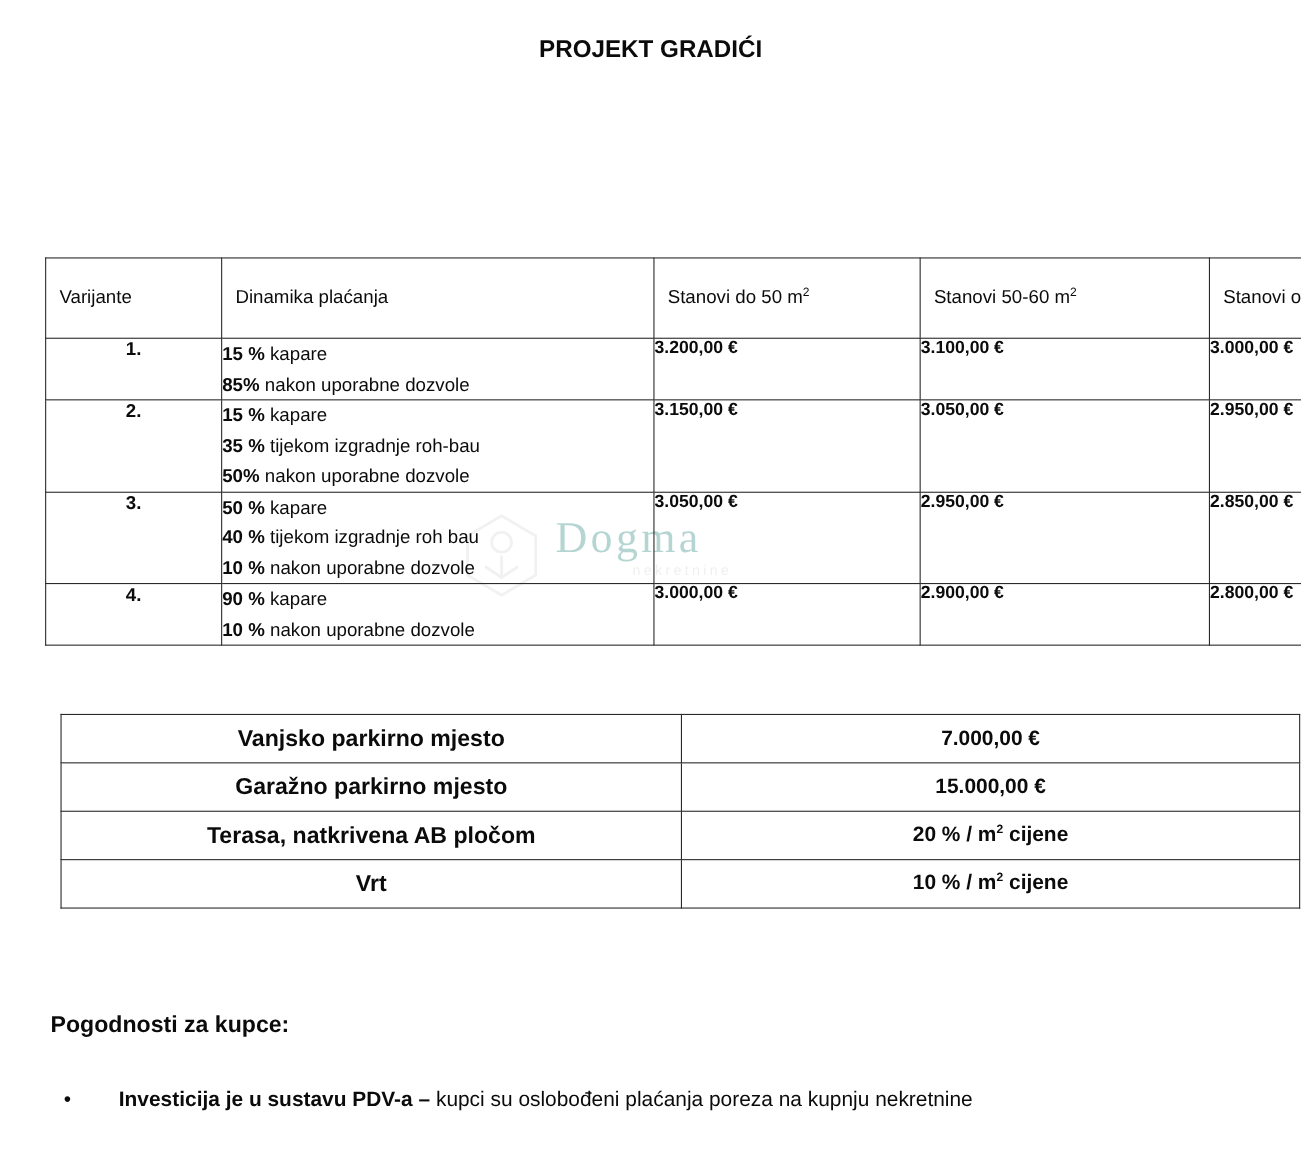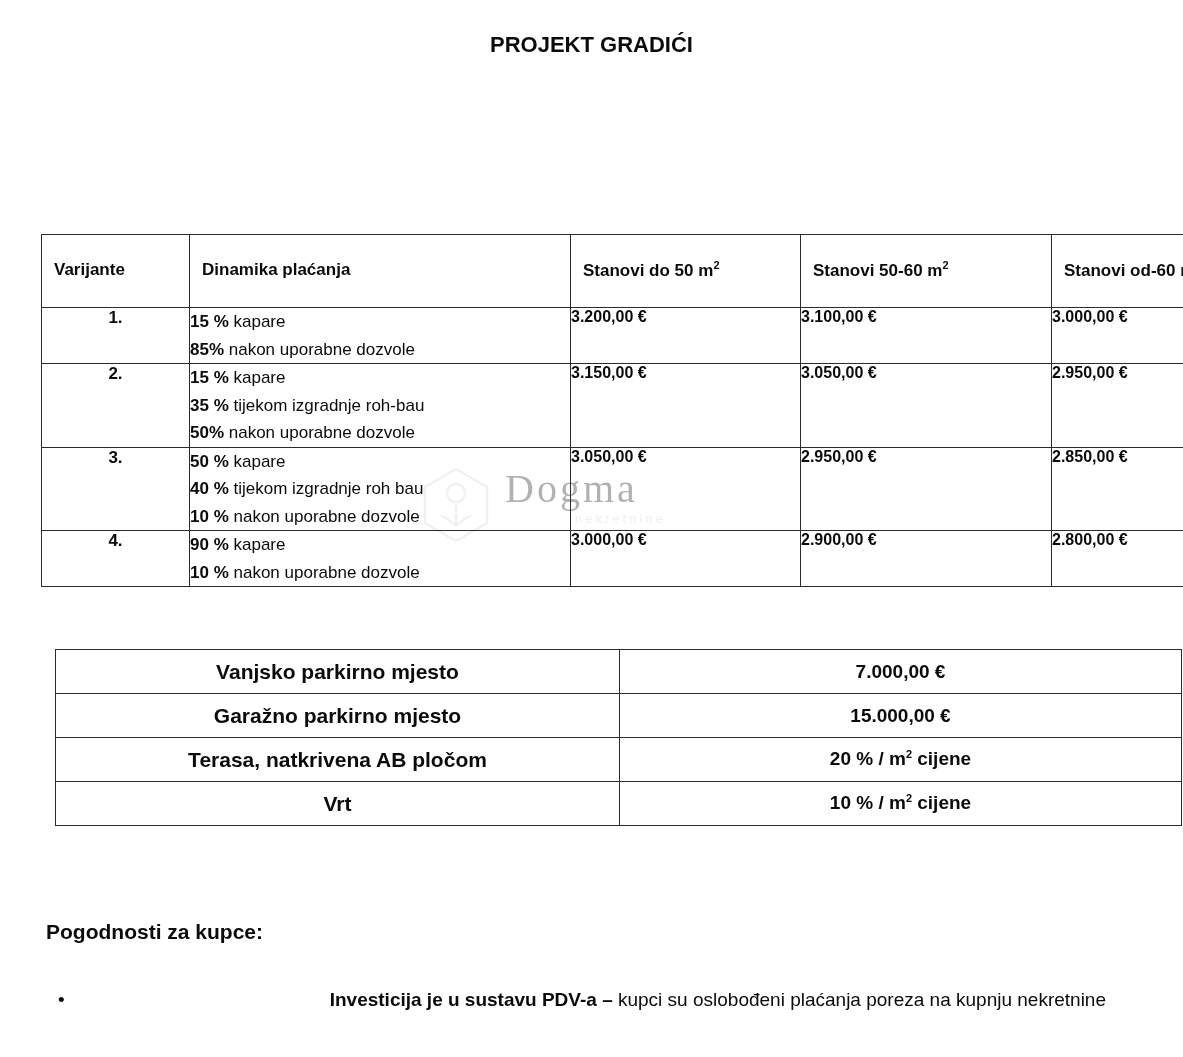--- a/index.html
+++ b/index.html
@@ -51,21 +51,21 @@
     pointer-events: none;
     z-index: 5;
     opacity: 0.30;
   }
   .wm-text {
     position: absolute;
     left: 110px;
     top: 10px;
     font-size: 40px;
     letter-spacing: 3px;
-    color: #000000;
+    color: #0f766e;
     font-family: "Liberation Serif", serif;
   }
   .wm-sub {
     position: absolute;
     left: 180px;
     top: 56px;
     font-size: 13px;
     letter-spacing: 3px;
     color: #cccccc;
   }
@@ -92,22 +92,22 @@
     background: transparent;
   }
   table.main th, table.main td {
     border: 1px solid #2b2b2b;
     padding: 0;
     vertical-align: top;
     background: transparent;
   }
   table.main thead th {
     font-size: 17px;
-    font-weight: bold;
-    padding: 14px 16px 16px 12px;
+    font-weight: normal;
+    padding: 14px 28px 16px 12px;
     text-align: left;
     vertical-align: middle;
     height: 42px;
   }
   th.c0 { width: 119px; text-align: center; }
   th.c1 { width: 352px; }
   th.c2 { width: 201px; }
   th.c3 { width: 222px; }
   th.c4 { width: 206px; }
 
@@ -179,21 +179,21 @@
   }
   .bullet-dot {
     width: 62px;
     flex: 0 0 62px;
     text-align: left;
     padding-left: 12px;
     box-sizing: border-box;
     font-size: 19px;
     line-height: 1.55;
   }
-  .bullet-text { flex: 1 1 auto; text-align: right; }
+  .bullet-text { flex: 1 1 auto; }
   .bullet-text b { font-weight: bold; }
 </style>
 </head>
 <body>
 
 <div class="page">
 
   <h2 class="subtitle">PROJEKT GRADIĆI</h2>
 
   <div class="watermark">

